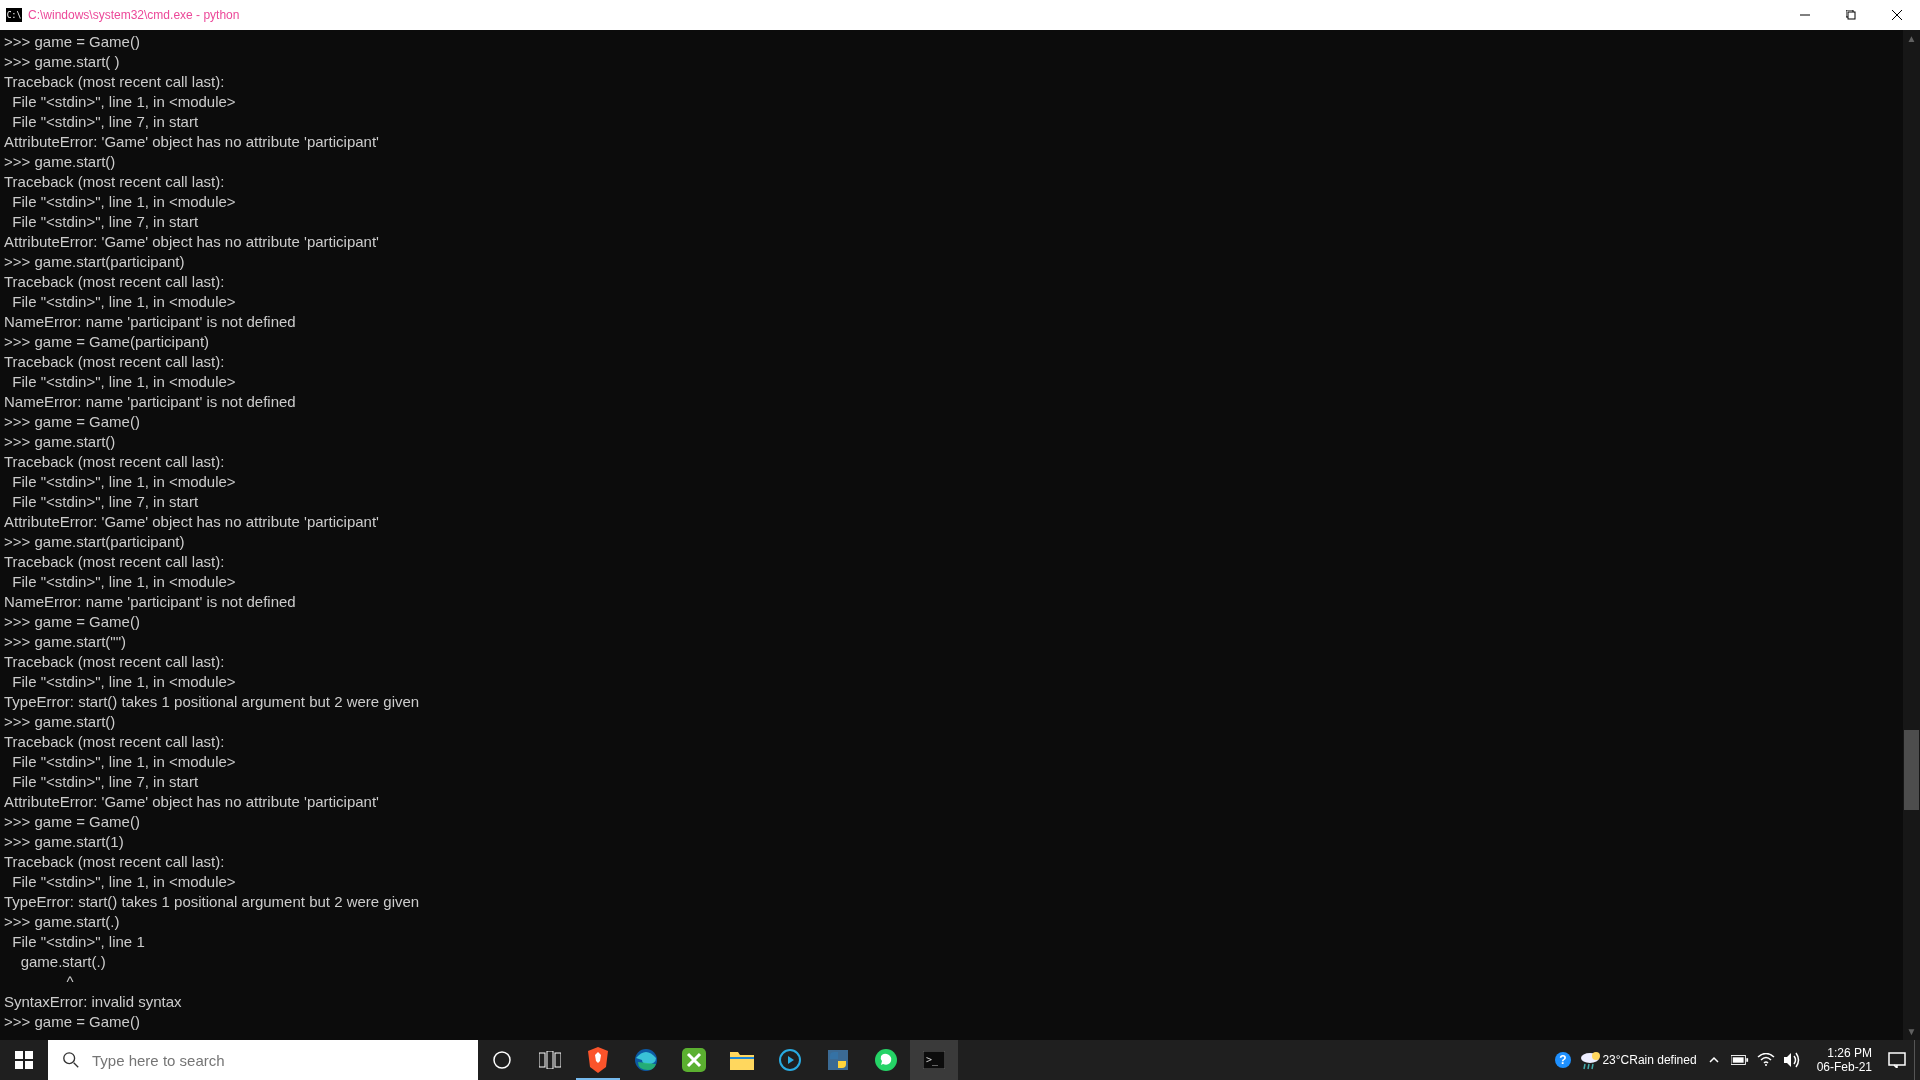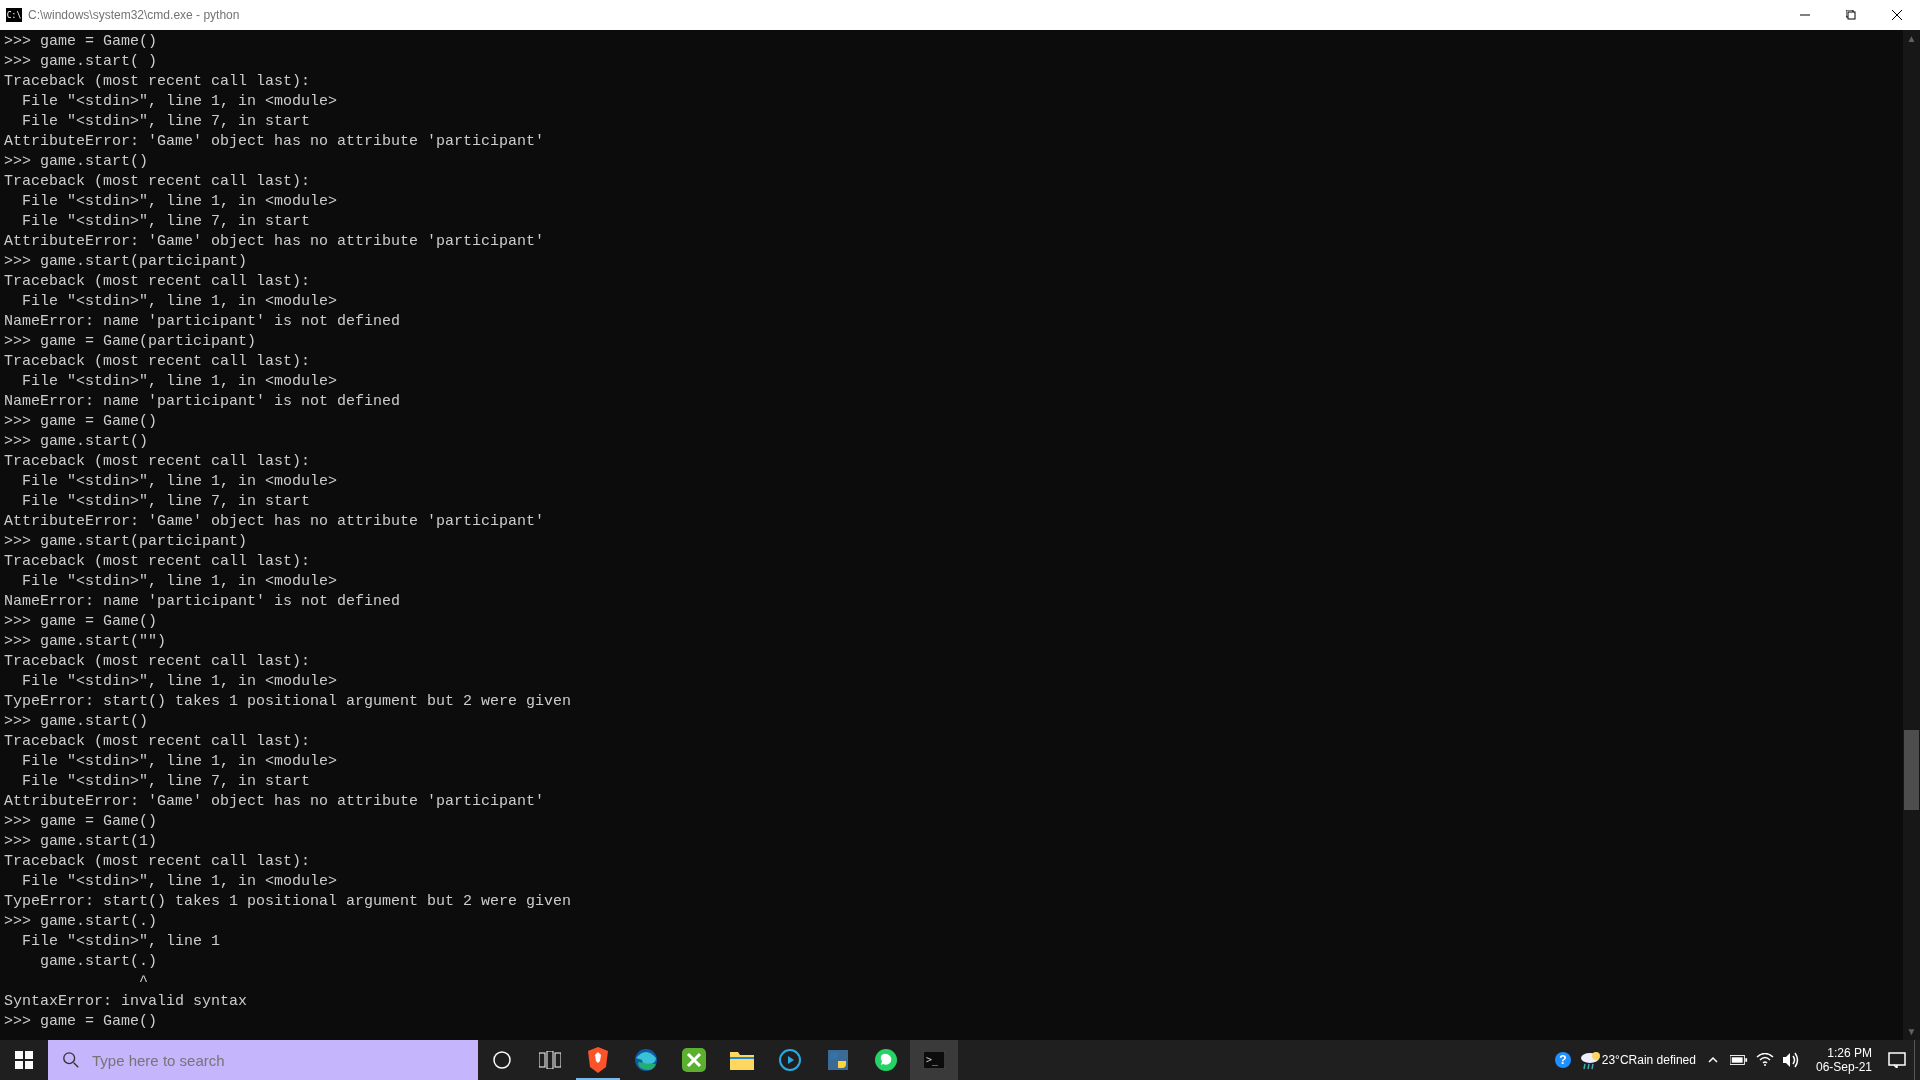--- a/index.html
+++ b/index.html
@@ -1,35 +1,35 @@
 <!DOCTYPE html>
 <html><head>
   <meta charset="utf-8">
   <style>
     * { margin: 0; padding: 0; box-sizing: border-box; }
     body { font-family: 'Segoe UI', sans-serif; width: 1920px; height: 1080px; overflow: hidden; background: #000; position: relative; }
     
     .titlebar { height: 30px; background: #fff; display: flex; align-items: center; justify-content: space-between; padding: 0 0 0 6px; }
     .titlebar-left { display: flex; align-items: center; gap: 6px; }
     .cmd-icon { width: 16px; height: 14px; background: #000; color: #fff; font-size: 8px; display: flex; align-items: center; justify-content: center; font-family: monospace; }
-    .titlebar-title { font-size: 12px; color: #737373; }
+    .titlebar-title { font-size: 12px; color: #ec4899; }
     .titlebar-buttons { display: flex; }
     .tbtn { width: 46px; height: 30px; display: flex; align-items: center; justify-content: center; cursor: pointer; }
     .tbtn svg { width: 10px; height: 10px; }
     
-    .terminal { height: calc(100% - 30px - 40px); background: #0c0c0c; color: #cccccc; font-family: Liberation Mono, monospace; font-size: 15px; line-height: 20px; padding: 2px 4px; overflow-y: auto; white-space: pre; position: relative; }
+    .terminal { height: calc(100% - 30px - 40px); background: #0c0c0c; color: #cccccc; font-family: Liberation Sans, sans-serif; font-size: 15px; line-height: 20px; padding: 2px 4px; overflow-y: auto; white-space: pre; position: relative; }
     .scrollbar { position: absolute; right: 0; top: 30px; width: 17px; height: calc(100% - 30px - 40px); background: #171717; display: flex; flex-direction: column; align-items: center; }
     .scroll-arrow { width: 17px; height: 17px; display:flex; align-items:center; justify-content:center; color:#606060; font-size:10px; cursor: pointer;}
     .scroll-track { flex:1; width:17px; position:relative; }
     .scroll-thumb { position:absolute; top: 70%; width: 15px; left:1px; height: 80px; background: #4d4d4d; }
     
     .taskbar { position: absolute; bottom: 0; left: 0; right: 0; height: 40px; background: #1f1f1f; display: flex; align-items: stretch; color: #fff; }
     .start-btn { width: 48px; display: flex; align-items: center; justify-content: center; cursor: pointer; }
     .win-logo { width: 18px; height: 18px; }
-    .search-box { flex: 0 0 430px; background: #c4b5fd; display: flex; align-items: center; padding: 0 14px; gap: 12px; }
+    .search-box { flex: 0 0 430px; background: #ffffff; display: flex; align-items: center; padding: 0 14px; gap: 12px; }
     .search-box input { border: none; outline: none; font-size: 15px; flex: 1; color: #666; background: transparent; }
     .task-icons { display: flex; align-items: stretch; }
     .task-icon { width: 48px; display: flex; align-items: center; justify-content: center; cursor: pointer; position: relative; }
     .task-icon.active::after { content:''; position:absolute; bottom:0; left:2px; right:2px; height:2px; background:#76b9ed; }
     .task-icon.open-nounderline { background: #3a3a3a; }
     .spacer { flex: 1; }
     .tray { display: flex; align-items: center; gap: 8px; padding: 0 8px; }
     .tray-item { display: flex; align-items: center; cursor: pointer; color: #fff; font-size: 12px; }
     .weather { display: flex; align-items: center; }
     .clock { display: flex; flex-direction: column; align-items: flex-end; font-size: 12px; line-height: 14px; padding: 0 8px; }
@@ -245,21 +245,21 @@
       </div>
     <div class="tray-item tiny">
         <svg width="18" height="16" viewBox="0 0 18 16">
           <path d="M1 5 L4 5 L8 1 L8 15 L4 11 L1 11 Z" fill="#fff"></path>
           <path d="M11 4 Q14 8 11 12" fill="none" stroke="#fff" stroke-width="1.5"></path>
           <path d="M13 1 Q18 8 13 15" fill="none" stroke="#fff" stroke-width="1.5"></path>
         </svg>
       </div>
     <div class="clock">
       <span>1:26 PM</span>
-      <span>06-Sep-21</span>
+      <span>06-Feb-21</span>
     </div>
     <div class="tray-item tiny">
         <svg width="18" height="16" viewBox="0 0 18 16">
           <rect x="1" y="1" width="16" height="12" fill="none" stroke="#fff" stroke-width="1.5"></rect>
           <path d="M6 13 L9 16 L9 13" fill="none" stroke="#fff" stroke-width="1.5"></path>
         </svg>
       </div>
   </div>
   <div class="show-desktop"></div>
 </div>

